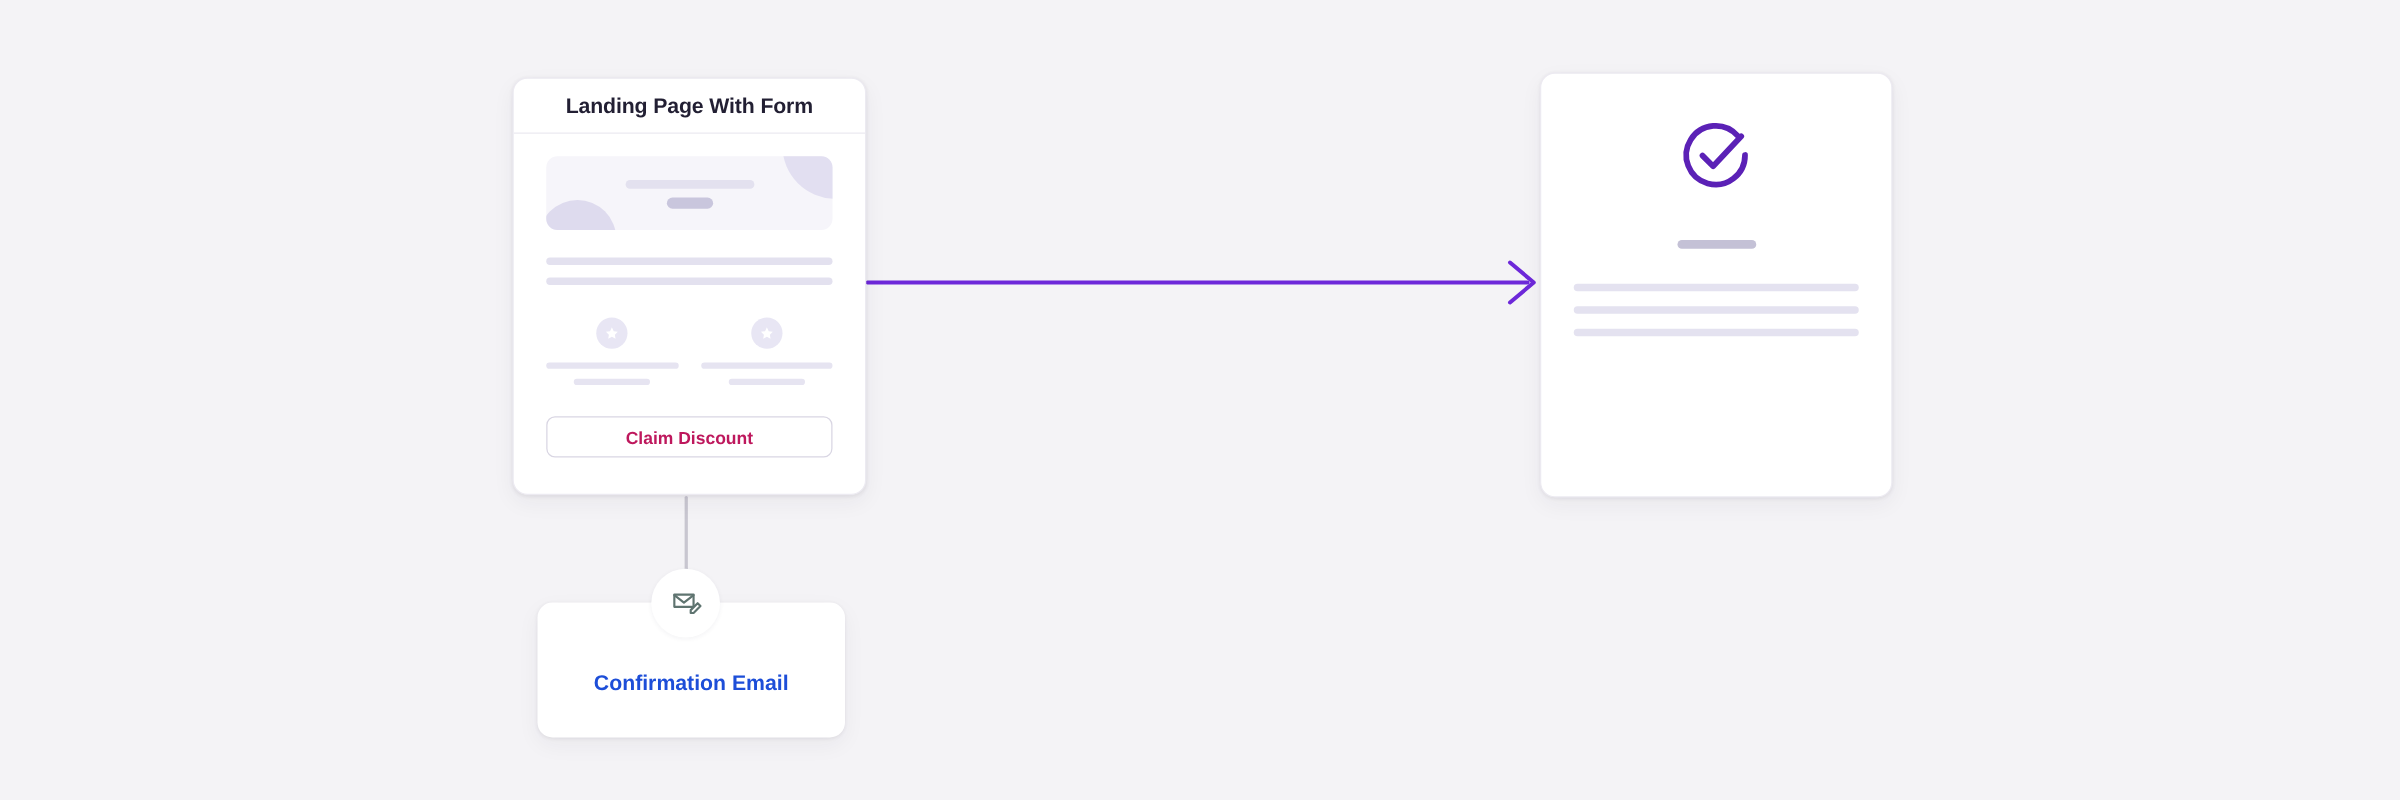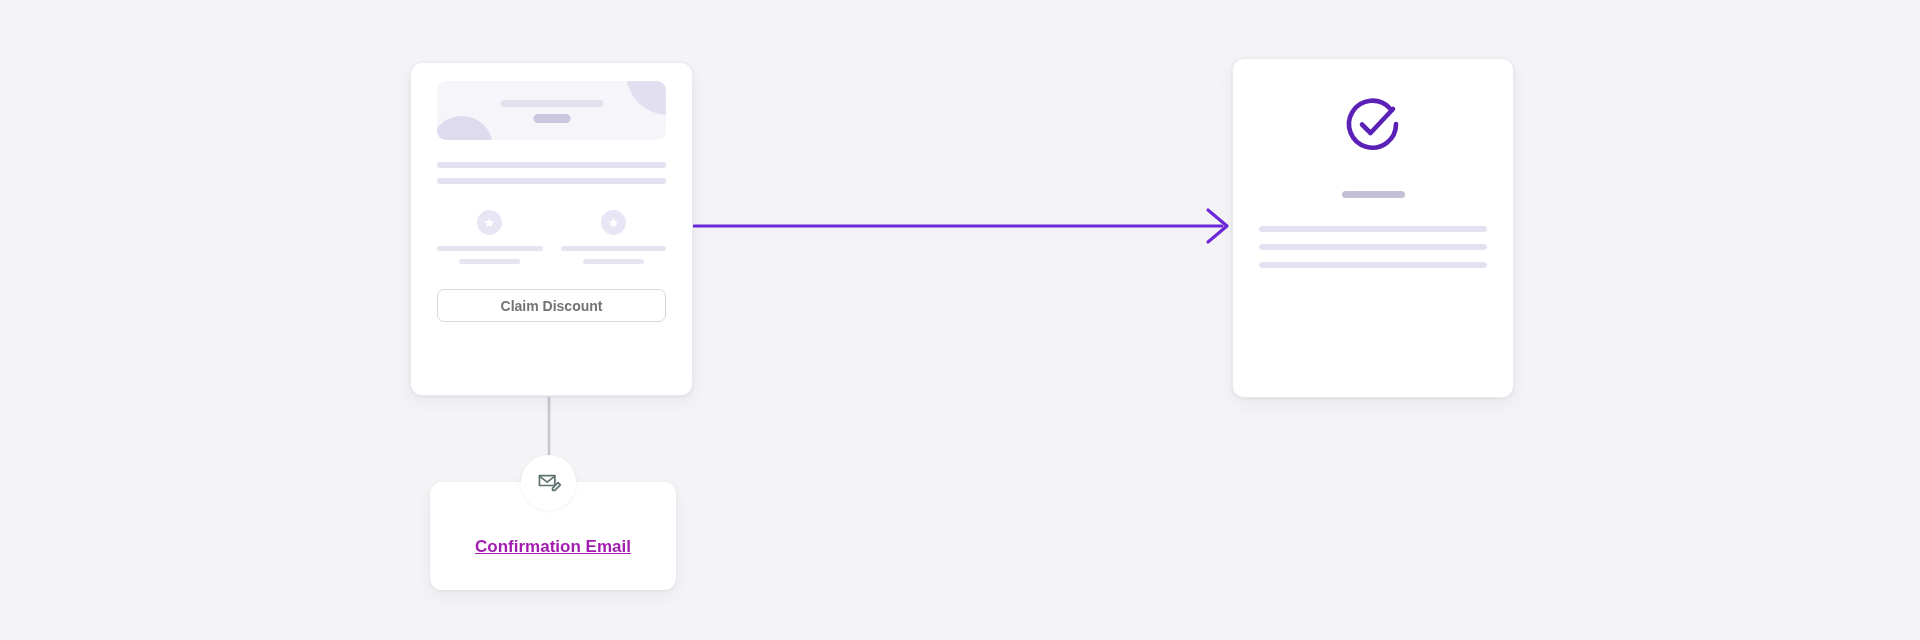--- a/index.html
+++ b/index.html
@@ -144,21 +144,21 @@
     background: #e6e4f1;
   }
 
   .claim-button {
     margin-top: 25px;
     width: 100%;
     height: 33px;
     border: 1px solid #d9d6e3;
     border-radius: 7px;
     background: #ffffff;
-    color: #737373;
+    color: #be185d;
     font-family: "Liberation Sans", sans-serif;
     font-size: 14px;
     font-weight: bold;
     display: flex;
     align-items: center;
     justify-content: center;
     cursor: pointer;
     box-sizing: border-box;
   }
 
@@ -215,24 +215,23 @@
     border-radius: 12px;
     box-shadow: 0 1px 3px rgba(40, 35, 60, 0.07), 0 6px 18px rgba(40, 35, 60, 0.05);
     display: flex;
     align-items: center;
     justify-content: center;
     box-sizing: border-box;
   }
   .email-node-label {
     font-size: 17px;
     font-weight: bold;
-    color: #a21caf;
+    color: #1d4ed8;
     margin-top: 22px;
     white-space: nowrap;
-    text-decoration: underline;
   }
   .email-badge {
     position: absolute;
     left: 521px;
     top: 455px;
     width: 55px;
     height: 55px;
     border-radius: 50%;
     background: #ffffff;
     box-shadow: 0 1px 4px rgba(40, 35, 60, 0.06);
@@ -253,20 +252,23 @@
       <line x1="694" y1="226" x2="1222" y2="226" stroke="#6d28d9" stroke-width="3.2" stroke-linecap="round"></line>
       <polyline points="1208,210 1227,226 1208,242" fill="none" stroke="#6d28d9" stroke-width="3.2" stroke-linecap="round" stroke-linejoin="round"></polyline>
     </g>
 
     <g>
       <line x1="549" y1="398" x2="549" y2="462" stroke="#c8c6d0" stroke-width="2.6" stroke-linecap="round"></line>
     </g>
   </svg>
 
   <div class="node-card" id="landing-card">
+    <div class="card-header">
+      <span class="card-title">Landing Page With Form</span>
+    </div>
     <div class="card-body">
 
       <div class="hero">
         <div class="hero-blob-left"></div>
         <div class="hero-blob-right"></div>
         <div class="hero-bar-long"></div>
         <div class="hero-bar-pill"></div>
       </div>
 
       <div class="text-bar"></div>

